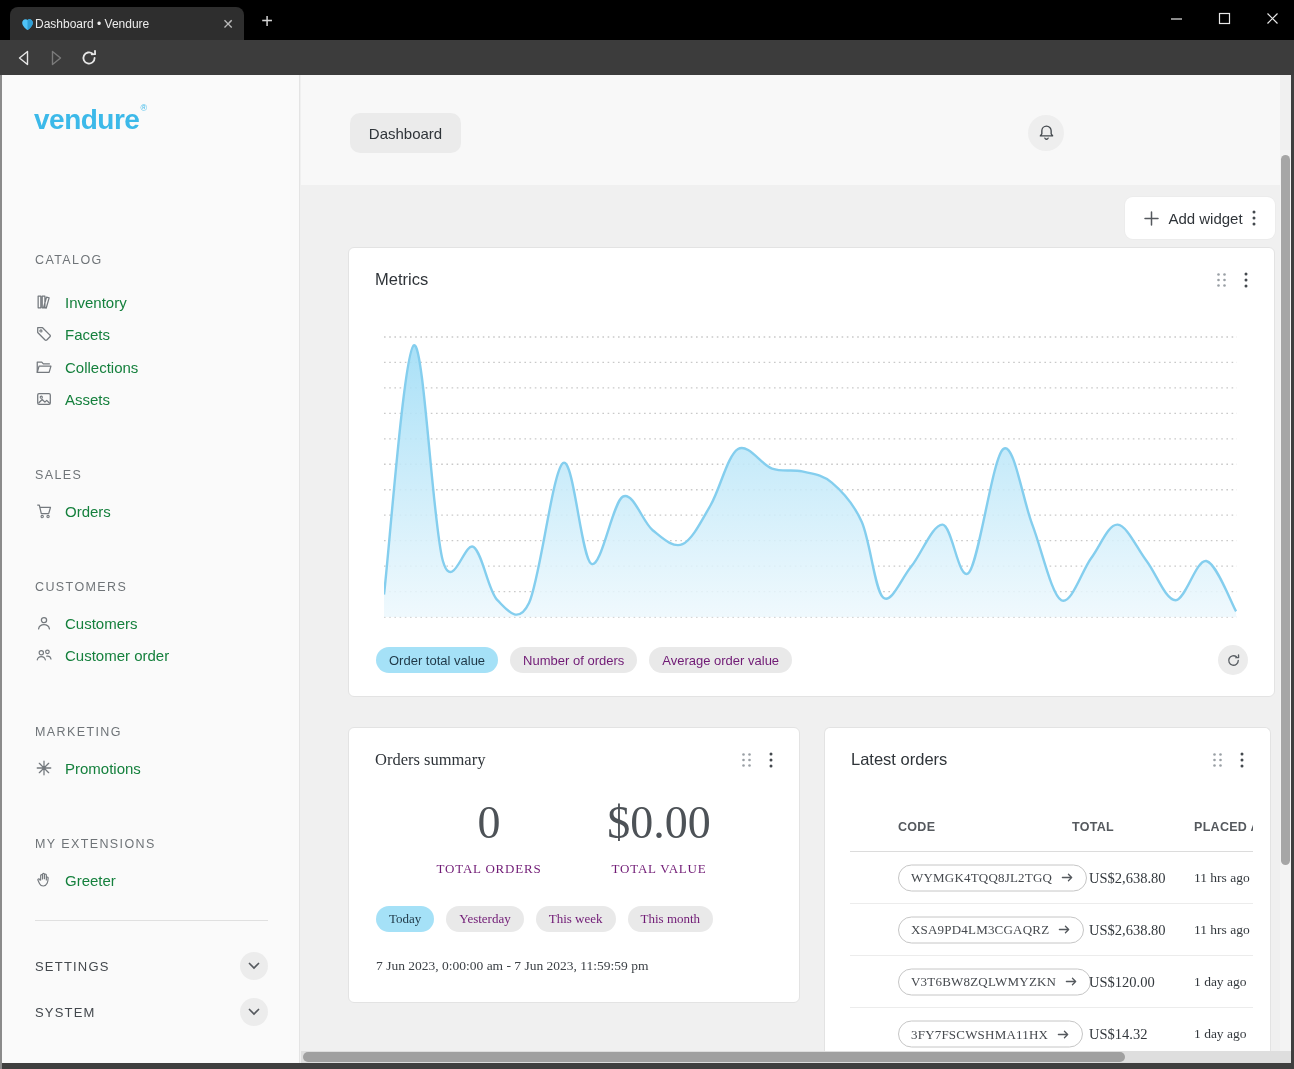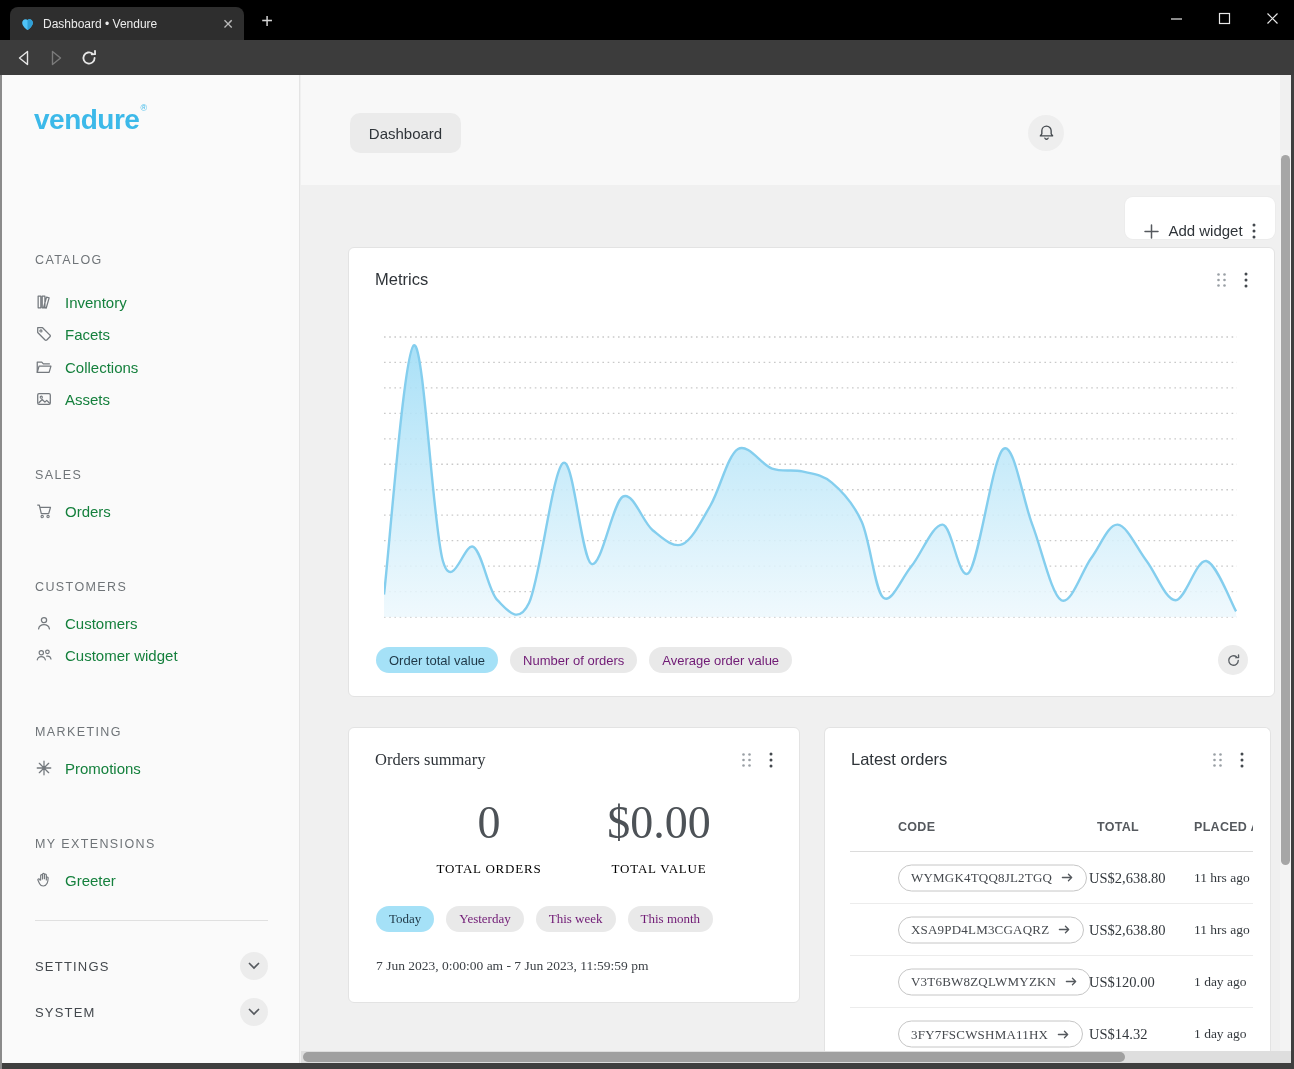--- a/index.html
+++ b/index.html
@@ -3,21 +3,21 @@
 <meta charset="utf-8">
 <style>
   html,body{margin:0;padding:0;background:#1a1a1a;}
   *{box-sizing:border-box;}
   .window{position:relative;width:1294px;height:1069px;background:#000;overflow:hidden;
     font-family:"Liberation Sans",sans-serif;-webkit-font-smoothing:antialiased;}
 
   
   .titlebar{position:absolute;left:0;top:0;right:0;height:40px;background:#000;}
   .tab{position:absolute;left:10px;top:7px;width:234px;height:33px;background:#2e2e2e;
-    border-radius:8px 8px 0 0;display:flex;align-items:center;padding:0 10px;gap:8px;}
+    border-radius:8px 8px 0 0;display:flex;align-items:center;padding:0 10px;}
   .tab-title{flex:1;font-size:12px;color:#ececec;white-space:nowrap;overflow:hidden;text-overflow:ellipsis;}
   .tab-close{color:#b9b9b9;font-size:14px;line-height:1;cursor:default;}
   .newtab{position:absolute;left:256px;top:10px;width:22px;height:22px;color:#d5d5d5;font-size:20px;
     display:flex;align-items:center;justify-content:center;}
   .wincontrols{position:absolute;right:10px;top:2px;display:flex;gap:24px;}
   .winbtn{width:24px;height:32px;display:flex;align-items:center;justify-content:center;}
 
   .toolbar{position:absolute;left:0;top:40px;right:0;height:35px;background:#3c3c3c;}
   .navbtn{position:absolute;top:9px;width:18px;height:18px;}
   .urlbar{position:absolute;left:185px;top:44px;width:930px;height:27px;background:#282828;
@@ -58,21 +58,21 @@
     display:flex;align-items:center;justify-content:center;font-size:15px;color:#2f3439;}
   .bell-btn{position:absolute;left:727px;top:40px;width:36px;height:36px;border-radius:50%;background:#eee;
     display:flex;align-items:center;justify-content:center;}
   .user-pill{position:absolute;left:774px;top:37px;width:167px;height:41px;background:#ebebeb;border-radius:21px;
     display:flex;align-items:center;padding:0 14px 0 8px;gap:9px;}
   .user-avatar{width:27px;height:27px;border-radius:50%;background:#00b4d8;display:flex;align-items:center;justify-content:center;flex:none;}
   .user-name{font-size:15px;color:#2f3439;flex:1;}
 
   .content{position:absolute;left:301px;top:110px;width:981px;bottom:18px;background:#f0f0f0;overflow:hidden;}
   .addwidget{position:absolute;left:824px;top:12px;width:150px;height:42px;background:#fff;border-radius:8px;
-    box-shadow:0 0 0 1px #ececec;display:flex;align-items:flex-end;justify-content:center;gap:9px;}
+    box-shadow:0 0 0 1px #ececec;display:flex;align-items:center;justify-content:center;gap:9px;}
   .addwidget .lbl{font-size:15px;color:#2f3439;}
 
   .card{position:absolute;background:#fff;border:1px solid #e3e3e3;border-radius:6px;}
   .card-head{display:flex;align-items:center;justify-content:space-between;padding:22px 26px 0 26px;}
   .card-title{font-size:16.5px;color:#2f3439;}
   .card-tools{display:flex;align-items:center;gap:17px;}
 
   .metrics-card{left:47px;top:62px;width:927px;height:450px;}
   .chart-wrap{position:absolute;left:35px;top:83px;width:853px;height:290px;}
   .chart-wrap svg{display:block;width:853px;height:290px;}
@@ -82,31 +82,31 @@
   .chip{height:26px;border:none;border-radius:13px;background:#e9e9e9;color:#701a75;font-size:13px;
     font-family:inherit;padding:0 13px;display:flex;align-items:center;}
   .chip--selected{background:#a5e1f7;color:#1f3847;}
   .metrics-card .chips{top:399px;}
   .refresh-btn{position:absolute;right:26px;top:397px;width:30px;height:30px;border-radius:50%;background:#ececec;
     display:flex;align-items:center;justify-content:center;}
 
   .orders-card{left:47px;top:542px;width:452px;height:276px;font-family:Liberation Serif, serif;}
   .stat{position:absolute;top:68px;text-align:center;}
   .stat .num{font-size:46px;color:#4d5257;}
-  .stat .cap{font-size:13px;letter-spacing:.8px;color:#000000;margin-top:12px;}
+  .stat .cap{font-size:13px;letter-spacing:.8px;color:#701a75;margin-top:12px;}
   .stat1{left:40px;width:200px;}
   .stat2{left:210px;width:200px;}
   .orders-card .chips{top:178px;}
   .daterange{position:absolute;left:27px;top:230px;font-size:13.5px;color:#3c4146;}
 
   .latest-card{left:523px;top:542px;width:447px;height:345px;border-bottom:none;border-radius:6px 6px 0 0;}
   .t-wrap{position:absolute;left:25px;top:84px;width:403px;overflow:hidden;}
   .t-head{position:relative;height:40px;border-bottom:1px solid #dcdcdc;}
   .t-head span{position:absolute;top:8px;font-size:12.5px;font-weight:bold;color:#55595e;letter-spacing:.3px;white-space:nowrap;}
-  .th-code{left:48px;} .th-total{left:247px;} .th-placed{left:344px;}
+  .th-code{left:48px;} .th-total{left:222px;} .th-placed{left:344px;}
   .t-row{position:relative;height:52px;border-bottom:1px solid #ececec;}
   .t-row:last-child{border-bottom:none;}
   .cell{position:absolute;top:50%;transform:translateY(-50%);font-family:Liberation Serif, serif;}
   .cell-code{left:48px;}
   .code-pill{display:inline-flex;align-items:center;gap:9px;height:27px;border:1px solid #c6c6c6;border-radius:14px;
     padding:0 12px;font-size:13px;color:#45494e;letter-spacing:.2px;white-space:nowrap;background:#fff;}
   .code-pill svg{color:#55595e;}
   .cell-total{left:239px;font-size:14.5px;color:#33383d;white-space:nowrap;}
   .cell-placed{left:344px;width:66px;font-size:13.5px;color:#33383d;line-height:1.3;}
 
@@ -238,21 +238,21 @@
           </svg>
         <span>Customers</span>
       </div>
       <div class="side-item" style="top:567px">
         <svg width="18" height="18" viewBox="0 0 20 20">
           <circle cx="7" cy="7.5" r="2.4" fill="none" stroke="currentColor" stroke-width="1.3"></circle>
           <path d="M2.5 15.5c.5-2.4 2.2-3.7 4.5-3.7s4 1.3 4.5 3.7" fill="none" stroke="currentColor" stroke-width="1.3" stroke-linecap="round"></path>
           <circle cx="13.8" cy="6.5" r="2" fill="none" stroke="currentColor" stroke-width="1.3"></circle>
           <path d="M13 11.3c2.5-.3 4.3 1 4.8 3.2" fill="none" stroke="currentColor" stroke-width="1.3" stroke-linecap="round"></path>
           </svg>
-        <span>Customer widget</span>
+        <span>Customer order</span>
       </div>
 
       <div class="side-sec" style="top:650px">MARKETING</div>
       <div class="side-item" style="top:680px">
         <svg width="18" height="18" viewBox="0 0 20 20">
           <path d="M10 2.5v15M2.5 10h15M4.8 4.8l10.4 10.4M15.2 4.8L4.8 15.2" fill="none" stroke="currentColor" stroke-width="1.4" stroke-linecap="round"></path>
           </svg>
         <span>Promotions</span>
       </div>
 

